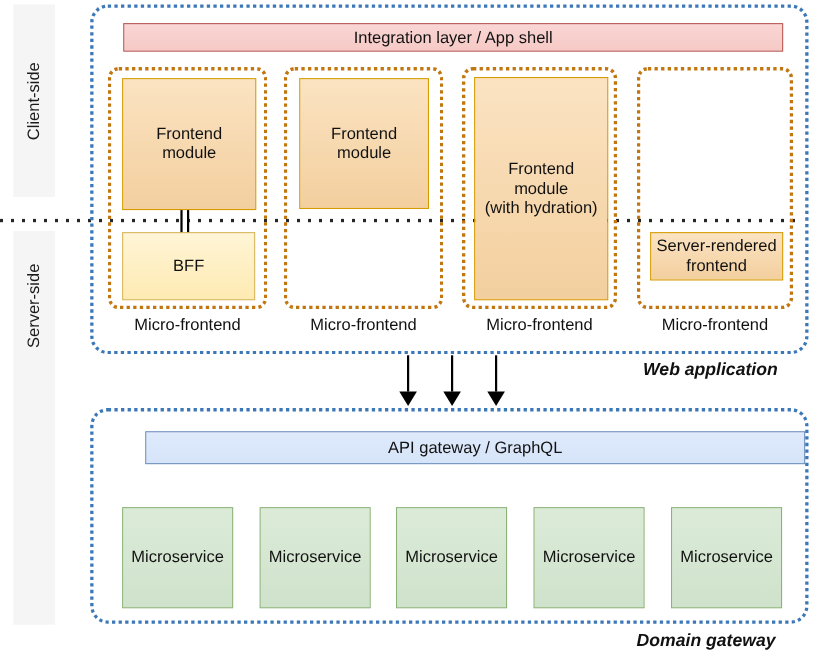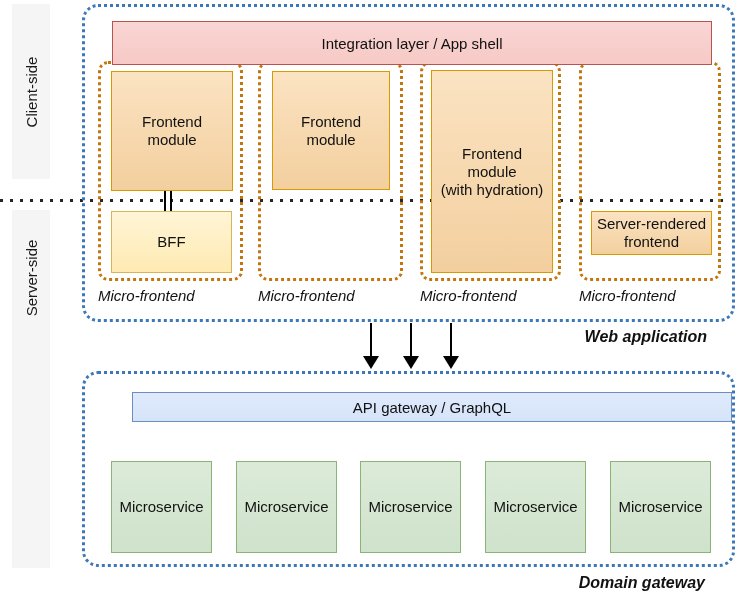--- a/index.html
+++ b/index.html
@@ -40,21 +40,21 @@
     background: transparent;
     z-index: 0;
   }
 
   
   .bar {
     display: flex; align-items: center; justify-content: center;
     font-size: 15px; z-index: 2;
   }
   .integration-bar {
-    left: 112px; top: 21px; width: 600px; height: 44px;
+    left: 112px; top: 21px; width: 600px; height: 26px;
     background: linear-gradient(#f9d6d4, #f6c9c6);
     border: 1px solid #b85450;
     align-items: center;
   }
   .gateway-bar {
     left: 112px; top: 392px; width: 600px; height: 30px;
     background: linear-gradient(#dfeafc, #d6e4f9);
     border: 1px solid #6c8ebf;
     margin-left: 20px;
   }
@@ -92,21 +92,21 @@
 
   
   .connector {
     left: 164px; top: 191px; width: 8px; height: 20px;
     border-left: 2px solid #000000;
     border-right: 2px solid #000000;
     z-index: 3;
   }
 
   
-  .caption { font-style: italic; font-size: 15px; z-index: 2; }
+  .caption { font-size: 15px; text-align: center; z-index: 2; }
   .region-caption { font-style: italic; font-size: 16px; text-align: right; z-index: 2; font-weight: bold; }
   .mf-caption { top: 287px; height: 18px; }
 
   
   .arrow {
     position: absolute;
     top: 323px; width: 2px; height: 33px;
     background: #000000;
     z-index: 2;
   }

